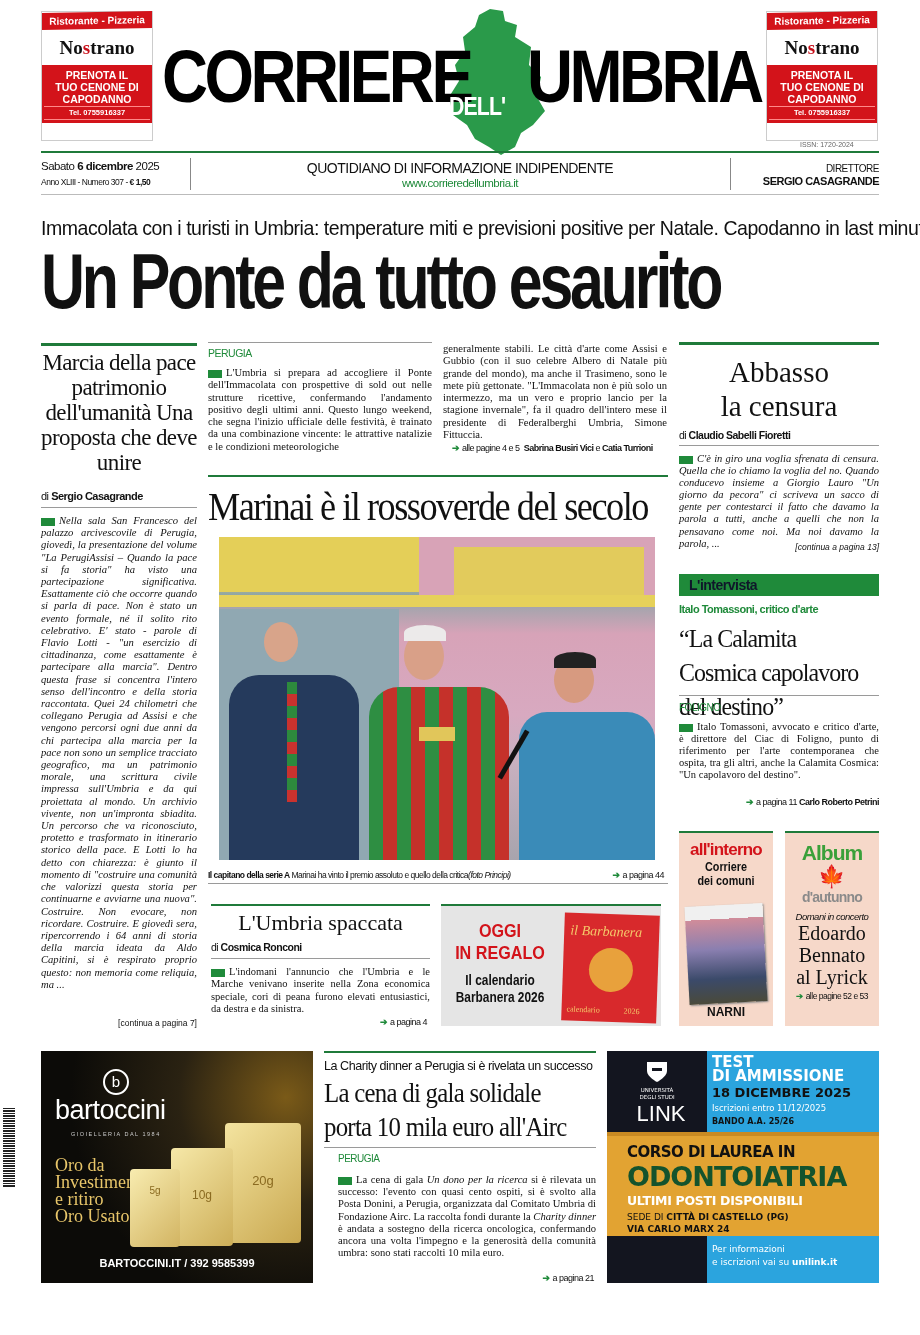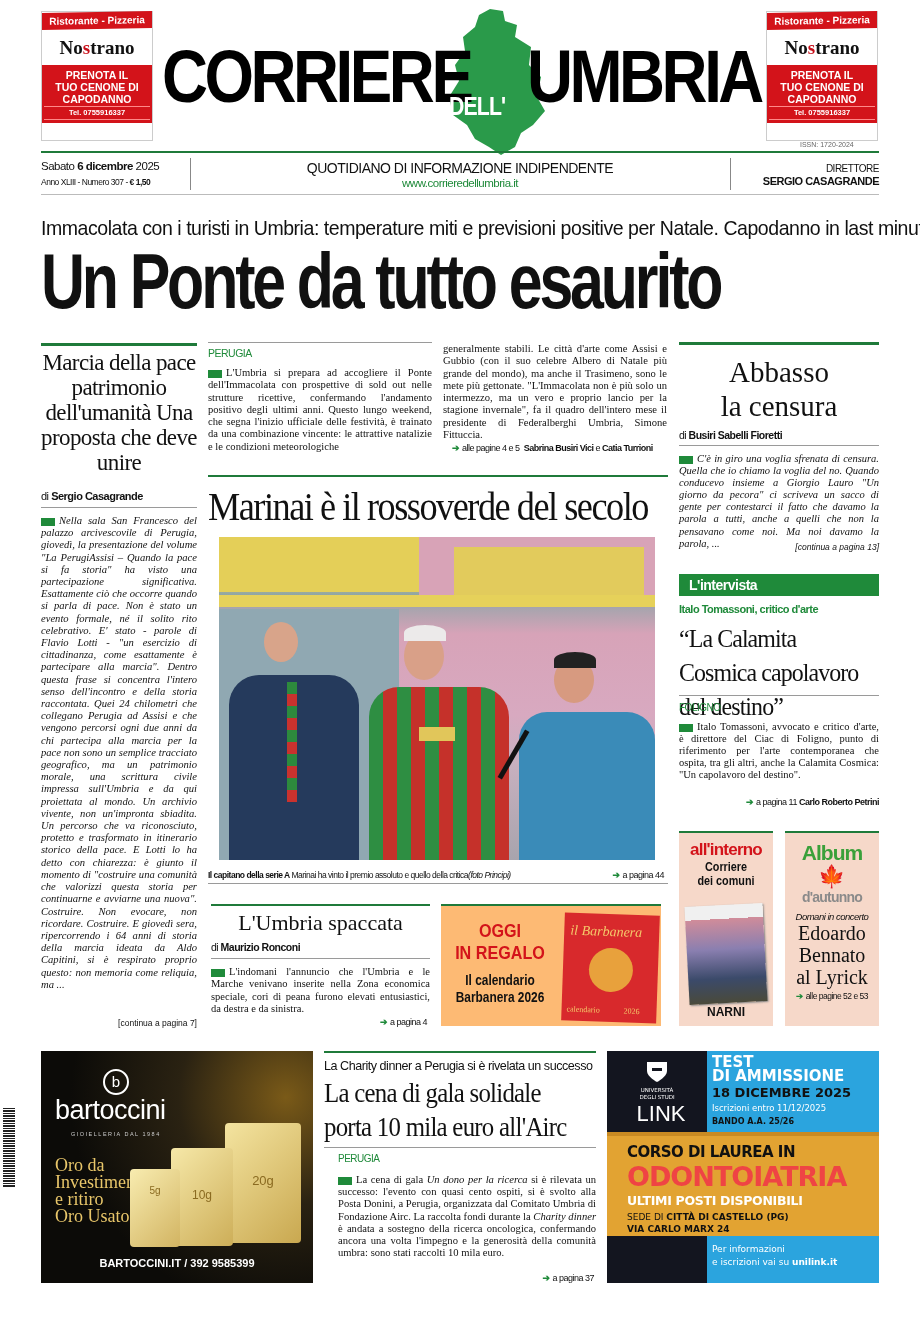--- a/index.html
+++ b/index.html
@@ -89,21 +89,21 @@
 <div class="abs cond green" style="left:208px;top:347px;font-size:10.5px">PERUGIA</div>
 <div class="abs text-j" style="left:208px;top:367px;width:224px;font-size:10.6px;line-height:12.3px"><span class="sq"></span><span>L'Umbria si prepara ad accogliere il Ponte dell'Immacolata con prospettive di sold out nelle strutture ricettive, confermando l'andamento positivo degli ultimi anni. Questo lungo weekend, che segna l'inizio ufficiale delle festività, è trainato da una combinazione vincente: le attrattive natalizie e le condizioni meteorologiche</span></div>
 <div class="abs text-j" style="left:443px;top:343px;width:224px;font-size:10.6px;line-height:12.3px">generalmente stabili. Le città d'arte come Assisi e Gubbio (con il suo celebre Albero di Natale più grande del mondo), ma anche il Trasimeno, sono le mete più gettonate. "L'Immacolata non è più solo un intermezzo, ma un vero e proprio lancio per la stagione invernale", fa il quadro dell'intero mese il presidente di Federalberghi Umbria, Simone Fittuccia.</div>
 <div class="abs cond" style="left:452px;top:443px;font-size:9px;white-space:nowrap"><span class="arrow">➔</span><span>alle pagine 4 e 5</span>&nbsp;&nbsp;<b>Sabrina Busiri Vici</b><span> e </span><b>Catia Turrioni</b></div>
 
 <div class="abs gbar" style="left:679px;top:342px;width:200px"></div>
 <div class="abs" style="left:679px;top:355px;width:200px;text-align:center;font-size:29px;line-height:34px">
     <div>Abbasso</div>
     <div>la censura</div>
   </div>
-<div class="abs cond" style="left:679px;top:429px;font-size:10.5px"><span>di </span><b>Busiri Sabelli Fioretti</b></div>
+<div class="abs cond" style="left:679px;top:429px;font-size:10.5px"><span>di </span><b>Claudio Sabelli Fioretti</b></div>
 <div class="abs grule" style="left:679px;top:445px;width:200px"></div>
 <div class="abs text-j" style="left:679px;top:453px;width:200px;font-size:10.5px;line-height:12.1px;font-style:italic"><span class="sq"></span><span>C'è in giro una voglia sfrenata di censura. Quella che io chiamo la voglia del no. Quando conducevo insieme a Giorgio Lauro "Un giorno da pecora" ci scriveva un sacco di gente per contestarci il fatto che davamo la parola a tutti, anche a quelli che non la pensavano come noi. Ma noi davamo la parola, ...</span></div>
 <div class="abs sans" style="left:679px;top:542px;width:200px;text-align:right;font-size:8.5px;font-style:italic">[continua a pagina 13]</div>
 
 <div class="abs gbar" style="left:208px;top:475px;width:460px;border-top-width:2px"></div>
 <div class="abs" style="left:208px;top:484px;width:460px;font-size:39px;letter-spacing:-1.6px;white-space:nowrap;line-height:46px;transform:scaleX(0.93);transform-origin:left">Marinai è il rossoverde del secolo</div>
 <div class="abs photo" style="left:219px;top:537px;width:436px;height:323px;overflow:hidden">
 
   <div class="abs" style="left:0;top:0;width:200px;height:55px;background:#e4cf58"></div>
   <div class="abs" style="left:200px;top:0;width:236px;height:70px;background:#d8a3b7"></div>
@@ -122,36 +122,36 @@
 
   <div class="abs" style="left:335px;top:120px;width:40px;height:46px;border-radius:50%;background:#d79a80"></div>
   <div class="abs" style="left:335px;top:115px;width:42px;height:16px;border-radius:50% 50% 0 0;background:#222"></div>
   <div class="abs" style="left:300px;top:175px;width:136px;height:148px;border-radius:28px 28px 0 0;background:#3a8bb8"></div>
   <div class="abs" style="left:292px;top:190px;width:5px;height:55px;background:#111;transform:rotate(30deg)"></div>
 </div>
 <div class="abs cond" style="left:208px;top:870px;width:460px;font-size:8.5px;white-space:nowrap"><b>Il capitano della serie A</b><span> Marinai ha vinto il premio assoluto e quello della critica</span><i>(foto Principi)</i></div>
 <div class="abs cond" style="left:600px;top:870px;width:64px;text-align:right;font-size:9px"><span class="arrow">➔</span><span>a pagina 44</span></div>
 <div class="abs grule" style="left:208px;top:883px;width:460px"></div>
 
-<div class="abs sans" style="left:679px;top:574px;width:200px;height:22px;background:#1f8a3a;color:#ffffff;font-size:14px;font-weight:bold;padding:3px 0 0 10px;letter-spacing:-0.5px">L'intervista</div>
+<div class="abs sans" style="left:679px;top:574px;width:200px;height:22px;background:#1f8a3a;color:#0f172a;font-size:14px;font-weight:bold;padding:3px 0 0 10px;letter-spacing:-0.5px">L'intervista</div>
 <div class="abs cond green" style="left:679px;top:603px;font-size:11px;font-weight:bold">Italo Tomassoni, critico d'arte</div>
 <div class="abs" style="left:679px;top:622px;width:205px;font-size:26px;line-height:34px;letter-spacing:-1px;transform:scaleX(0.92);transform-origin:left">“La Calamita Cosmica capolavoro del destino”</div>
 <div class="abs grule" style="left:679px;top:695px;width:200px"></div>
 <div class="abs cond green" style="left:679px;top:702px;font-size:10px">FOLIGNO</div>
 <div class="abs text-j" style="left:679px;top:721px;width:200px;font-size:10.5px;line-height:12.1px"><span class="sq"></span><span>Italo Tomassoni, avvocato e critico d'arte, è direttore del Ciac di Foligno, punto di riferimento per l'arte contemporanea che ospita, tra gli altri, anche la Calamita Cosmica: "Un capolavoro del destino".</span></div>
 <div class="abs cond" style="left:679px;top:797px;width:200px;text-align:right;font-size:9px;white-space:nowrap"><span class="arrow">➔</span><span>a pagina 11</span> <b>Carlo Roberto Petrini</b></div>
 
 <div class="abs gbar" style="left:211px;top:904px;width:219px;border-top-width:2px"></div>
 <div class="abs" style="left:211px;top:910px;width:219px;text-align:center;font-size:22px">L'Umbria spaccata</div>
-<div class="abs cond" style="left:211px;top:941px;font-size:10.5px"><span>di </span><b>Maurizio Ronconi</b></div>
+<div class="abs cond" style="left:211px;top:941px;font-size:10.5px"><span>di </span><b>Cosmica Ronconi</b></div>
 <div class="abs grule" style="left:211px;top:958px;width:219px"></div>
 <div class="abs text-j" style="left:211px;top:966px;width:219px;font-size:10.5px;line-height:12.4px;"><span class="sq"></span><span>L'indomani l'annuncio che l'Umbria e le Marche venivano inserite nella Zona economica speciale, cori di peana furono elevati entusiastici, da destra e da sinistra.</span></div>
 <div class="abs cond" style="left:211px;top:1017px;width:216px;text-align:right;font-size:9px"><span class="arrow">➔</span><span>a pagina 4</span></div>
 
-<div class="abs" style="left:441px;top:904px;width:220px;height:122px;background:#fdba74;border-top:2px solid #1f7a3a">
+<div class="abs" style="left:441px;top:904px;width:220px;height:122px;background:#e5e5e5;border-top:2px solid #1f7a3a">
   <div class="abs sans" style="left:0;top:14px;width:118px;text-align:center;font-weight:bold;color:#d3131a;font-size:19px;line-height:22px;transform:scaleX(0.85)">
       <div>OGGI</div>
       <div>IN REGALO</div>
     </div>
   <div class="abs sans" style="left:0;top:66px;width:118px;text-align:center;font-weight:bold;font-size:14px;line-height:17px;transform:scaleX(0.85)">
       <div>Il calendario</div>
       <div>Barbanera 2026</div>
     </div>
   <div class="abs" style="left:122px;top:8px;width:95px;height:108px;background:#d8292c;transform:rotate(2deg)">
     <div class="abs" style="left:6px;top:10px;color:#f4c86a;font-size:14px;font-style:italic">il Barbanera</div>
@@ -207,21 +207,21 @@
     </div>
   <div class="abs sans" style="left:0;top:206px;width:272px;text-align:center;color:#fff;font-weight:bold;font-size:11px">BARTOCCINI.IT / 392 9585399</div>
 </div>
 
 <div class="abs gbar" style="left:324px;top:1051px;width:272px;border-top-width:2px"></div>
 <div class="abs cond" style="left:324px;top:1058px;font-size:13.5px;white-space:nowrap;transform:scaleX(0.93);transform-origin:left">La Charity dinner a Perugia si è rivelata un successo</div>
 <div class="abs" style="left:324px;top:1076px;width:290px;font-size:27px;line-height:34px;letter-spacing:-0.8px;transform:scaleX(0.92);transform-origin:left">La cena di gala solidale porta 10 mila euro all'Airc</div>
 <div class="abs grule" style="left:324px;top:1147px;width:272px"></div>
 <div class="abs cond green" style="left:338px;top:1153px;font-size:10px">PERUGIA</div>
 <div class="abs text-j" style="left:338px;top:1174px;width:258px;font-size:10.6px;line-height:12.2px"><span class="sq"></span><span>La cena di gala </span><i>Un dono per la ricerca</i><span> si è rilevata un successo: l'evento con quasi cento ospiti, si è svolto alla Posta Donini, a Perugia, organizzata dal Comitato Umbria di Fondazione Airc. La raccolta fondi durante la </span><i>Charity dinner</i><span> è andata a sostegno della ricerca oncologica, confermando ancora una volta l'impegno e la generosità della comunità umbra: sono stati raccolti 10 mila euro.</span></div>
-<div class="abs cond" style="left:500px;top:1273px;width:94px;text-align:right;font-size:9px"><span class="arrow">➔</span><span>a pagina 37</span></div>
+<div class="abs cond" style="left:500px;top:1273px;width:94px;text-align:right;font-size:9px"><span class="arrow">➔</span><span>a pagina 21</span></div>
 
 <div class="abs" style="left:607px;top:1051px;width:272px;height:232px;font-family:'DejaVu Sans',sans-serif;overflow:hidden">
   <div class="abs" style="left:0;top:0;width:100px;height:81px;background:#13151f"></div>
   <div class="abs" style="left:100px;top:0;width:172px;height:81px;background:#2ba4de"></div>
   <div class="abs" style="left:0;top:81px;width:272px;height:104px;background:#e2a332;border-top:4px solid #c98a22"></div>
   <div class="abs" style="left:0;top:185px;width:100px;height:47px;background:#13151f"></div>
   <div class="abs" style="left:100px;top:185px;width:172px;height:47px;background:#2ba4de"></div>
   <svg class="abs" style="left:38px;top:8px" width="24" height="24" viewBox="0 0 24 24">
       <path d="M2 3 H22 V12 C22 18 12 23 12 23 C12 23 2 18 2 12 Z" fill="#fff"></path>
       <rect x="7" y="9" width="10" height="3" fill="#13151f"></rect>
@@ -232,21 +232,21 @@
     </div>
   <div class="abs sans" style="left:0;top:50px;width:108px;text-align:center;color:#fff;font-size:22px">LINK</div>
   <div class="abs" style="left:105px;top:4px;color:#fff;font-weight:bold;font-size:15px;line-height:14px">
       <div>TEST</div>
       <div>DI AMMISSIONE</div>
     </div>
   <div class="abs" style="left:105px;top:34px;color:#111;font-weight:bold;font-size:13px">18 DICEMBRE 2025</div>
   <div class="abs" style="left:105px;top:52px;color:#fff;font-size:8.5px">Iscrizioni entro 11/12/2025</div>
   <div class="abs" style="left:105px;top:66px;color:#111;font-weight:bold;font-size:8px">BANDO A.A. 25/26</div>
   <div class="abs" style="left:20px;top:92px;color:#111;font-weight:bold;font-size:15px;letter-spacing:-0.5px">CORSO DI LAUREA IN</div>
-  <div class="abs" style="left:20px;top:110px;color:#ef4444;font-weight:bold;font-size:27px;letter-spacing:-1px">ODONTOIATRIA</div>
+  <div class="abs" style="left:20px;top:110px;color:#14532d;font-weight:bold;font-size:27px;letter-spacing:-1px">ODONTOIATRIA</div>
   <div class="abs" style="left:20px;top:142px;color:#fff;font-weight:bold;font-size:12.5px;letter-spacing:-0.3px">ULTIMI POSTI DISPONIBILI</div>
   <div class="abs" style="left:20px;top:161px;color:#111;font-size:9px;white-space:nowrap"><span>SEDE DI </span><b>CITTÀ DI CASTELLO (PG)</b></div>
   <div class="abs" style="left:20px;top:173px;color:#111;font-weight:bold;font-size:9px">VIA CARLO MARX 24</div>
   <div class="abs" style="left:105px;top:192px;color:#fff;font-size:9px;line-height:13px">
       <div>Per informazioni</div>
       <div><span>e iscrizioni vai su </span><b>unilink.it</b></div>
     </div>
 </div>
 
 </body></html>

